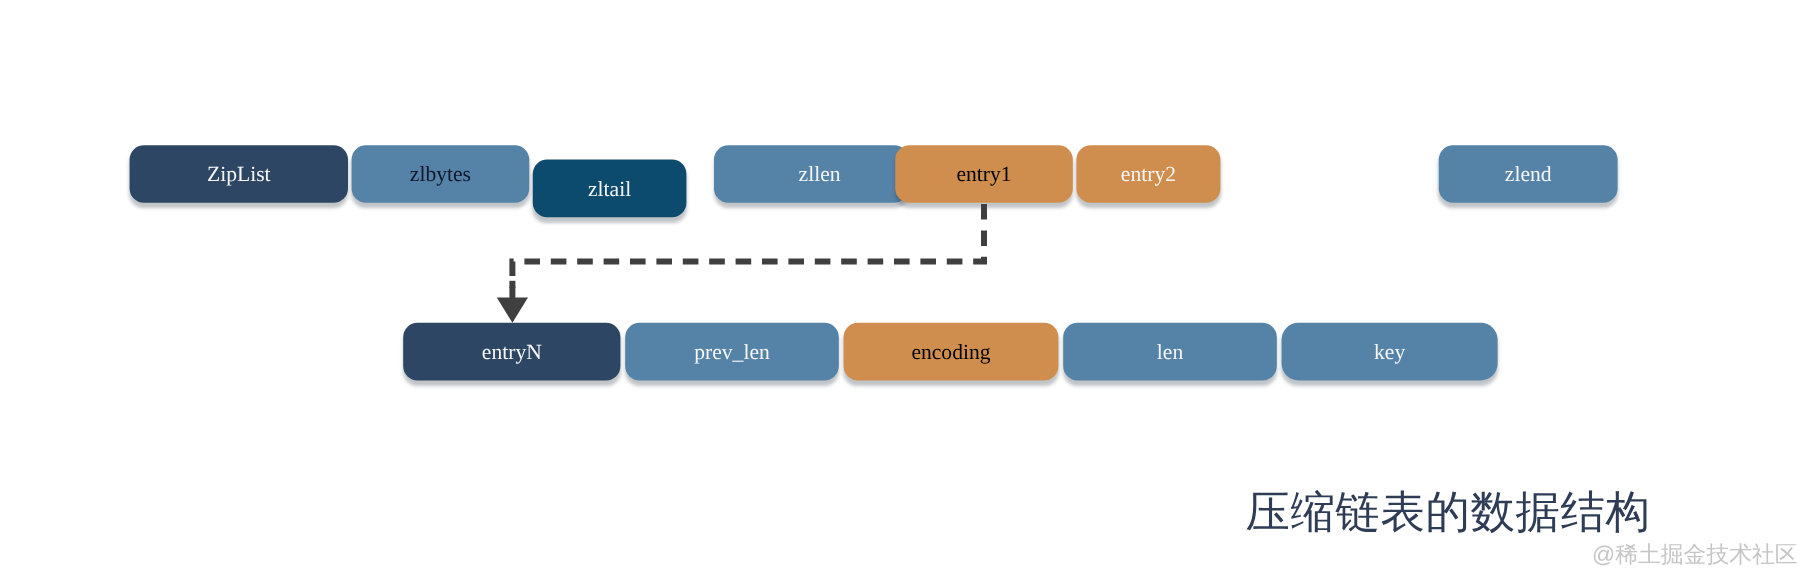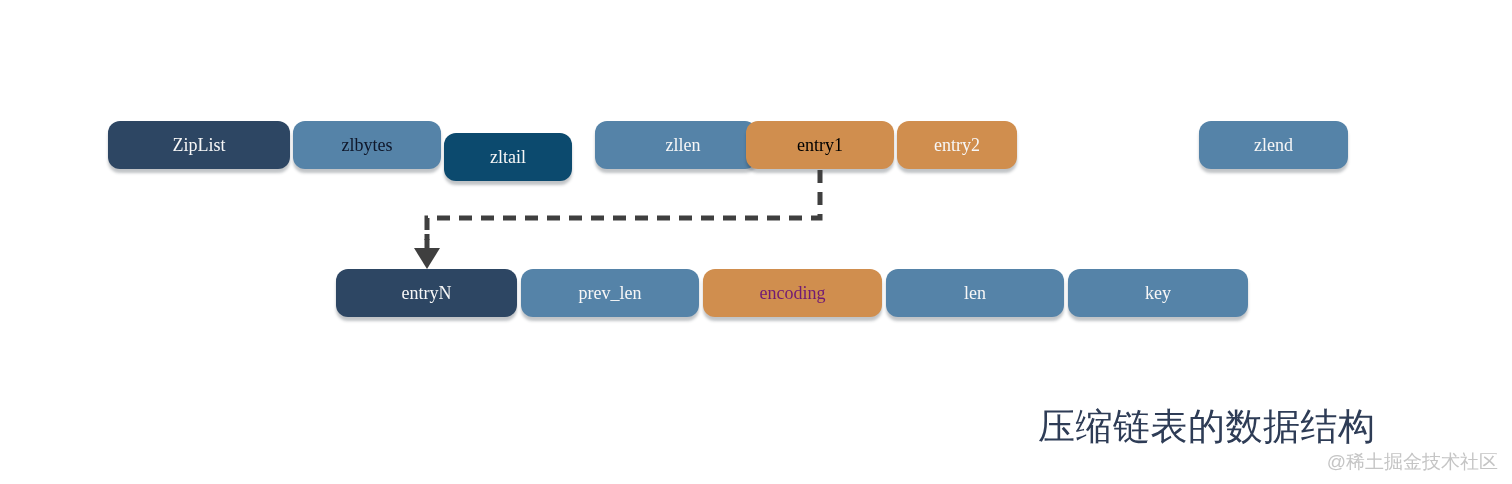--- a/index.html
+++ b/index.html
@@ -70,23 +70,23 @@
       <div class="box" style="left: 444px; top: 133px; width: 128px; height: 48px; background: #0c4a6e; color: rgb(247, 247, 247);">zltail</div>
       <div class="box" style="left: 595px; top: 121px; width: 148px; height: 48px; background: rgb(85, 131, 168); color: rgb(247, 247, 247); padding-left: 14px;">zllen</div>
       <div class="box" style="left: 746px; top: 121px; width: 148px; height: 48px; background: rgb(208, 142, 78); color: #000000;">entry1</div>
       <div class="box" style="left: 897px; top: 121px; width: 120px; height: 48px; background: rgb(208, 142, 78); color: rgb(247, 247, 247);">entry2</div>
       <div class="box" style="left: 1199px; top: 121px; width: 149px; height: 48px; background: rgb(85, 131, 168); color: rgb(247, 247, 247);">zlend</div>
     </div>
 
   <div class="row">
       <div class="box" style="left: 336px; top: 269px; width: 181px; height: 48px; background: rgb(45, 70, 99); color: rgb(247, 247, 247);">entryN</div>
       <div class="box" style="left: 521px; top: 269px; width: 178px; height: 48px; background: rgb(85, 131, 168); color: rgb(247, 247, 247);">prev_len</div>
-      <div class="box" style="left: 703px; top: 269px; width: 179px; height: 48px; background: rgb(208, 142, 78); color: #701a75;">encoding</div>
+      <div class="box" style="left: 703px; top: 269px; width: 179px; height: 48px; background: rgb(208, 142, 78); color: #000000;">encoding</div>
       <div class="box" style="left: 886px; top: 269px; width: 178px; height: 48px; background: rgb(85, 131, 168); color: rgb(247, 247, 247);">len</div>
-      <div class="box" style="left: 1068px; top: 269px; width: 180px; height: 48px; background: rgb(85, 131, 168); color: rgb(247, 247, 247);">key</div>
+      <div class="box" style="left: 1068px; top: 269px; width: 180px; height: 48px; background: rgb(85, 131, 168); color: rgb(247, 247, 247); border-radius: 14px;">key</div>
     </div>
 
   <svg class="connector-svg" viewBox="0 0 1512 484" xmlns="http://www.w3.org/2000/svg">
     <polyline class="stroke" points="820,170 820,218 427,218 427,240" fill="none" stroke-width="5" stroke-dasharray="13 9" stroke="#3f3f3f"></polyline>
     <line class="stroke" x1="427" y1="234" x2="427" y2="252" stroke-width="5" stroke="#3f3f3f"></line>
     <polygon class="fill" points="414,248 440,248 427,269" fill="#3f3f3f"></polygon>
   </svg>
 
   <div class="diagram-title" style="color: rgb(46, 60, 86);">压缩链表的数据结构</div>
 

